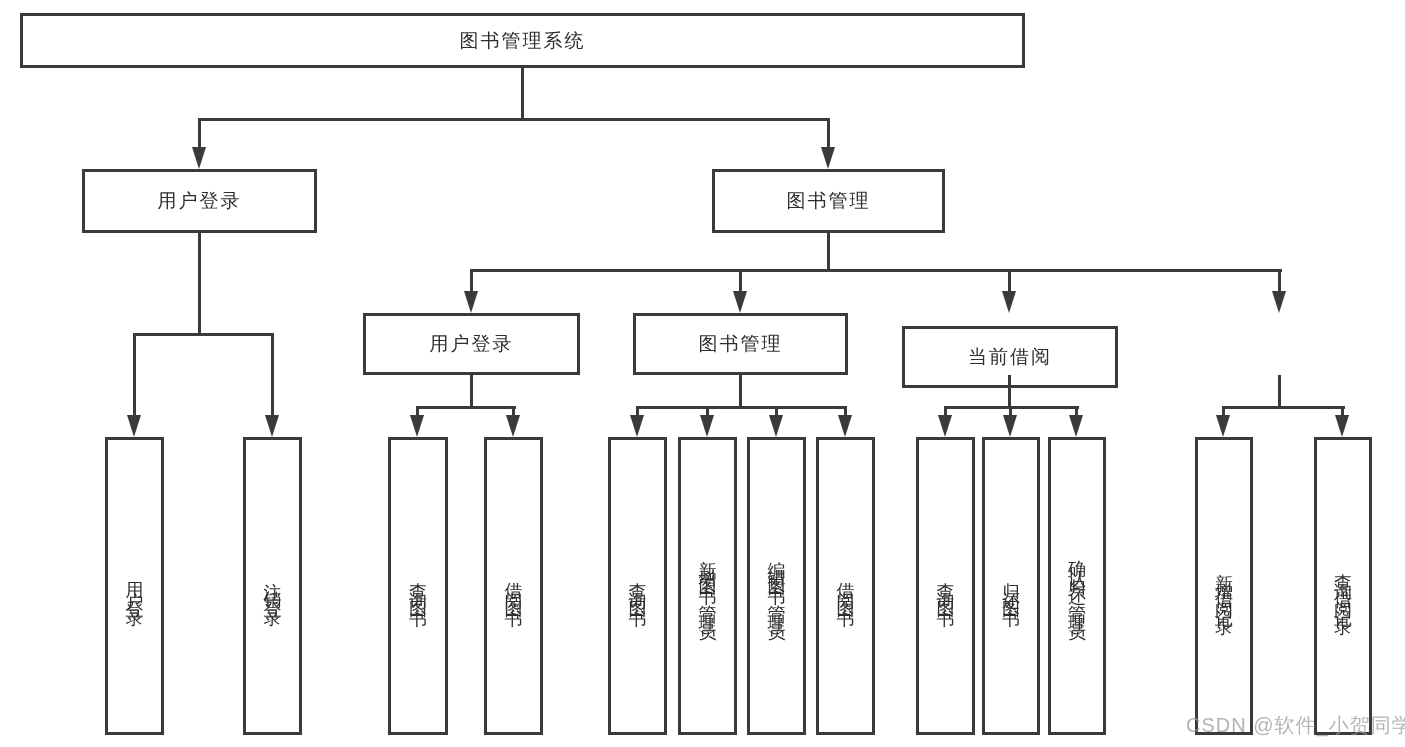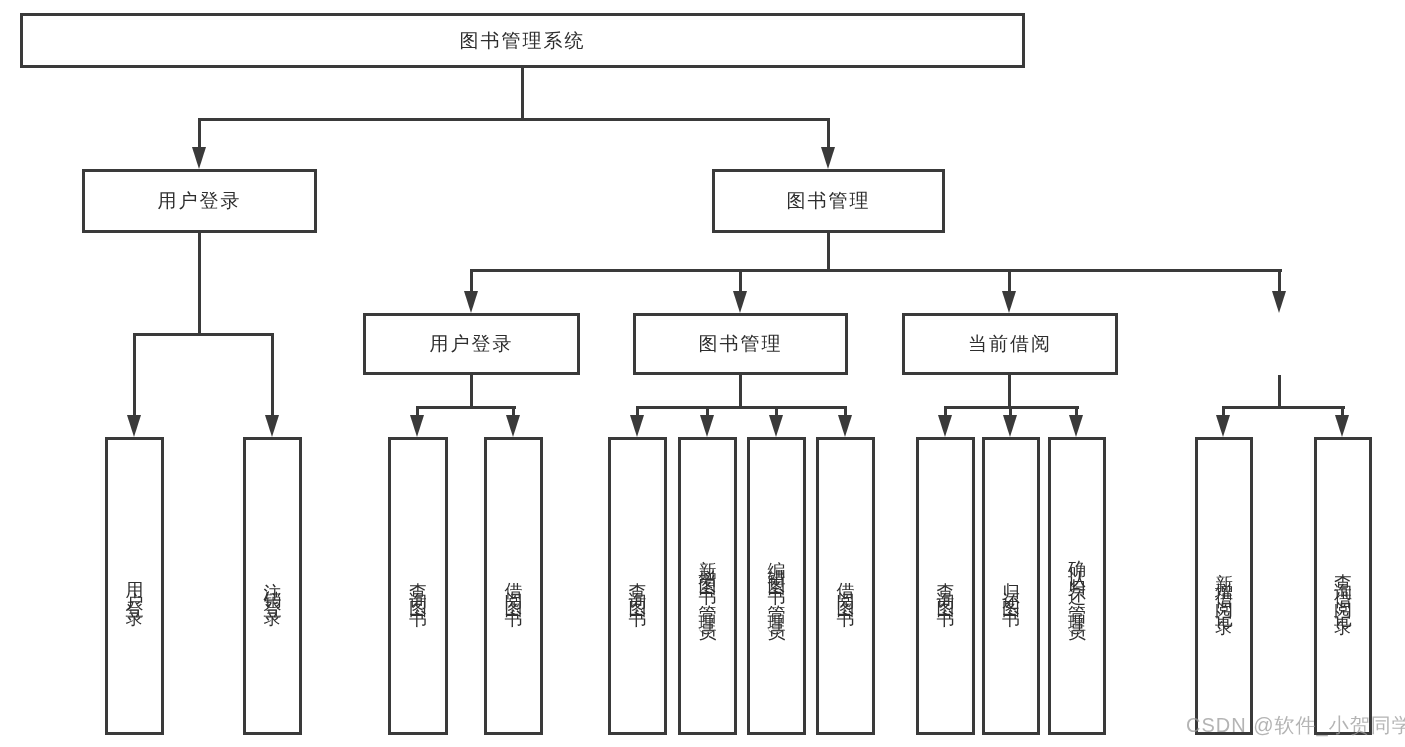--- a/index.html
+++ b/index.html
@@ -97,21 +97,21 @@
   <div class="arrow" style="left:1002px; top:291px;"></div>
   <div class="line" style="left:1278px; top:269px; width:3px; height:24px;"></div>
   <div class="arrow" style="left:1272px; top:291px;"></div>
 
   <div class="box" style="left:363px; top:313px; width:217px; height:62px;">
     <span class="hlabel">用户登录</span>
   </div>
   <div class="box" style="left:633px; top:313px; width:215px; height:62px;">
     <span class="hlabel">图书管理</span>
   </div>
-  <div class="box" style="left:902px; top:313px; width:216px; height:62px;">
+  <div class="box" style="left:902px; top:326px; width:216px; height:62px;">
     <span class="hlabel">当前借阅</span>
   </div>
 
   <div class="line" style="left:470px; top:375px; width:3px; height:33px;"></div>
   <div class="line" style="left:739px; top:375px; width:3px; height:33px;"></div>
   <div class="line" style="left:1008px; top:375px; width:3px; height:33px;"></div>
   <div class="line" style="left:1278px; top:375px; width:3px; height:33px;"></div>
 
   <div class="line" style="left:416px; top:406px; width:100px; height:3px;"></div>
   <div class="line" style="left:416px; top:406px; width:3px; height:12px;"></div>

